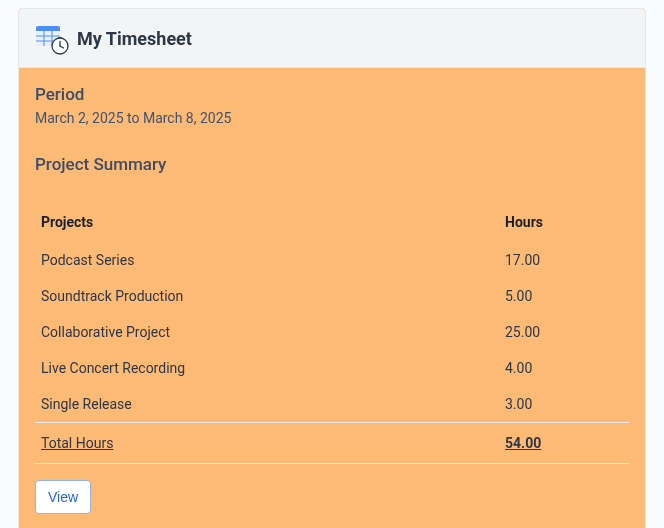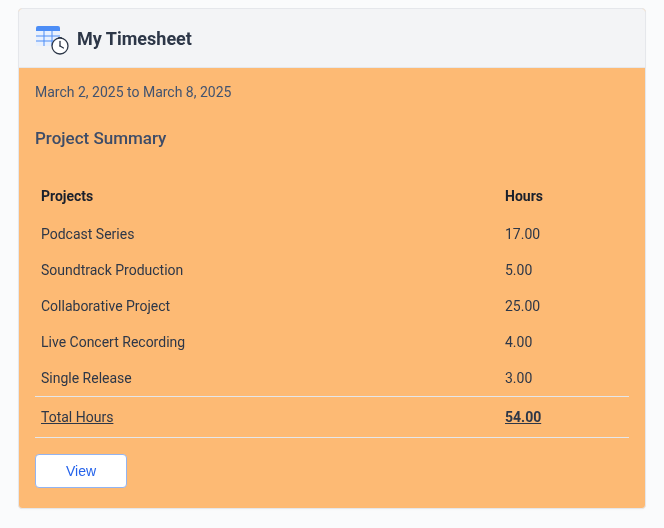--- a/index.html
+++ b/index.html
@@ -112,21 +112,21 @@
     .actions {
       margin-top: 16px;
     }
     .view-btn {
       display: inline-block;
       font-size: 14px;
       color: #2563eb;
       background: #ffffff;
       border: 1px solid #93b4f1;
       border-radius: 4px;
-      padding: 8px 30px;
+      padding: 8px 12px;
       cursor: pointer;
       font-weight: 500;
     }
   </style>
 </head>
 <body>
 
 <div class="card">
   <div class="card-header">
     <span class="timesheet-icon">
@@ -143,20 +143,21 @@
         <line x1="9" y1="9" x2="9" y2="4.5" stroke="#2d3748" stroke-width="1.3" stroke-linecap="round"></line>
         <line x1="9" y1="9" x2="12.5" y2="11" stroke="#2d3748" stroke-width="1.3" stroke-linecap="round"></line>
         <rect x="7" y="-1" width="4" height="2" fill="#2d3748" rx="1"></rect>
       </svg>
     </span>
     <div class="card-title">My Timesheet</div>
   </div>
 
   <div class="card-body">
     <div class="period-section">
+      <div class="section-title">Period</div>
       <div class="period-value">March 2, 2025 to March 8, 2025</div>
     </div>
 
     <div class="summary-section">
       <div class="section-title">Project Summary</div>
 
       <table>
         <thead>
           <tr>
             <th>Projects</th>

